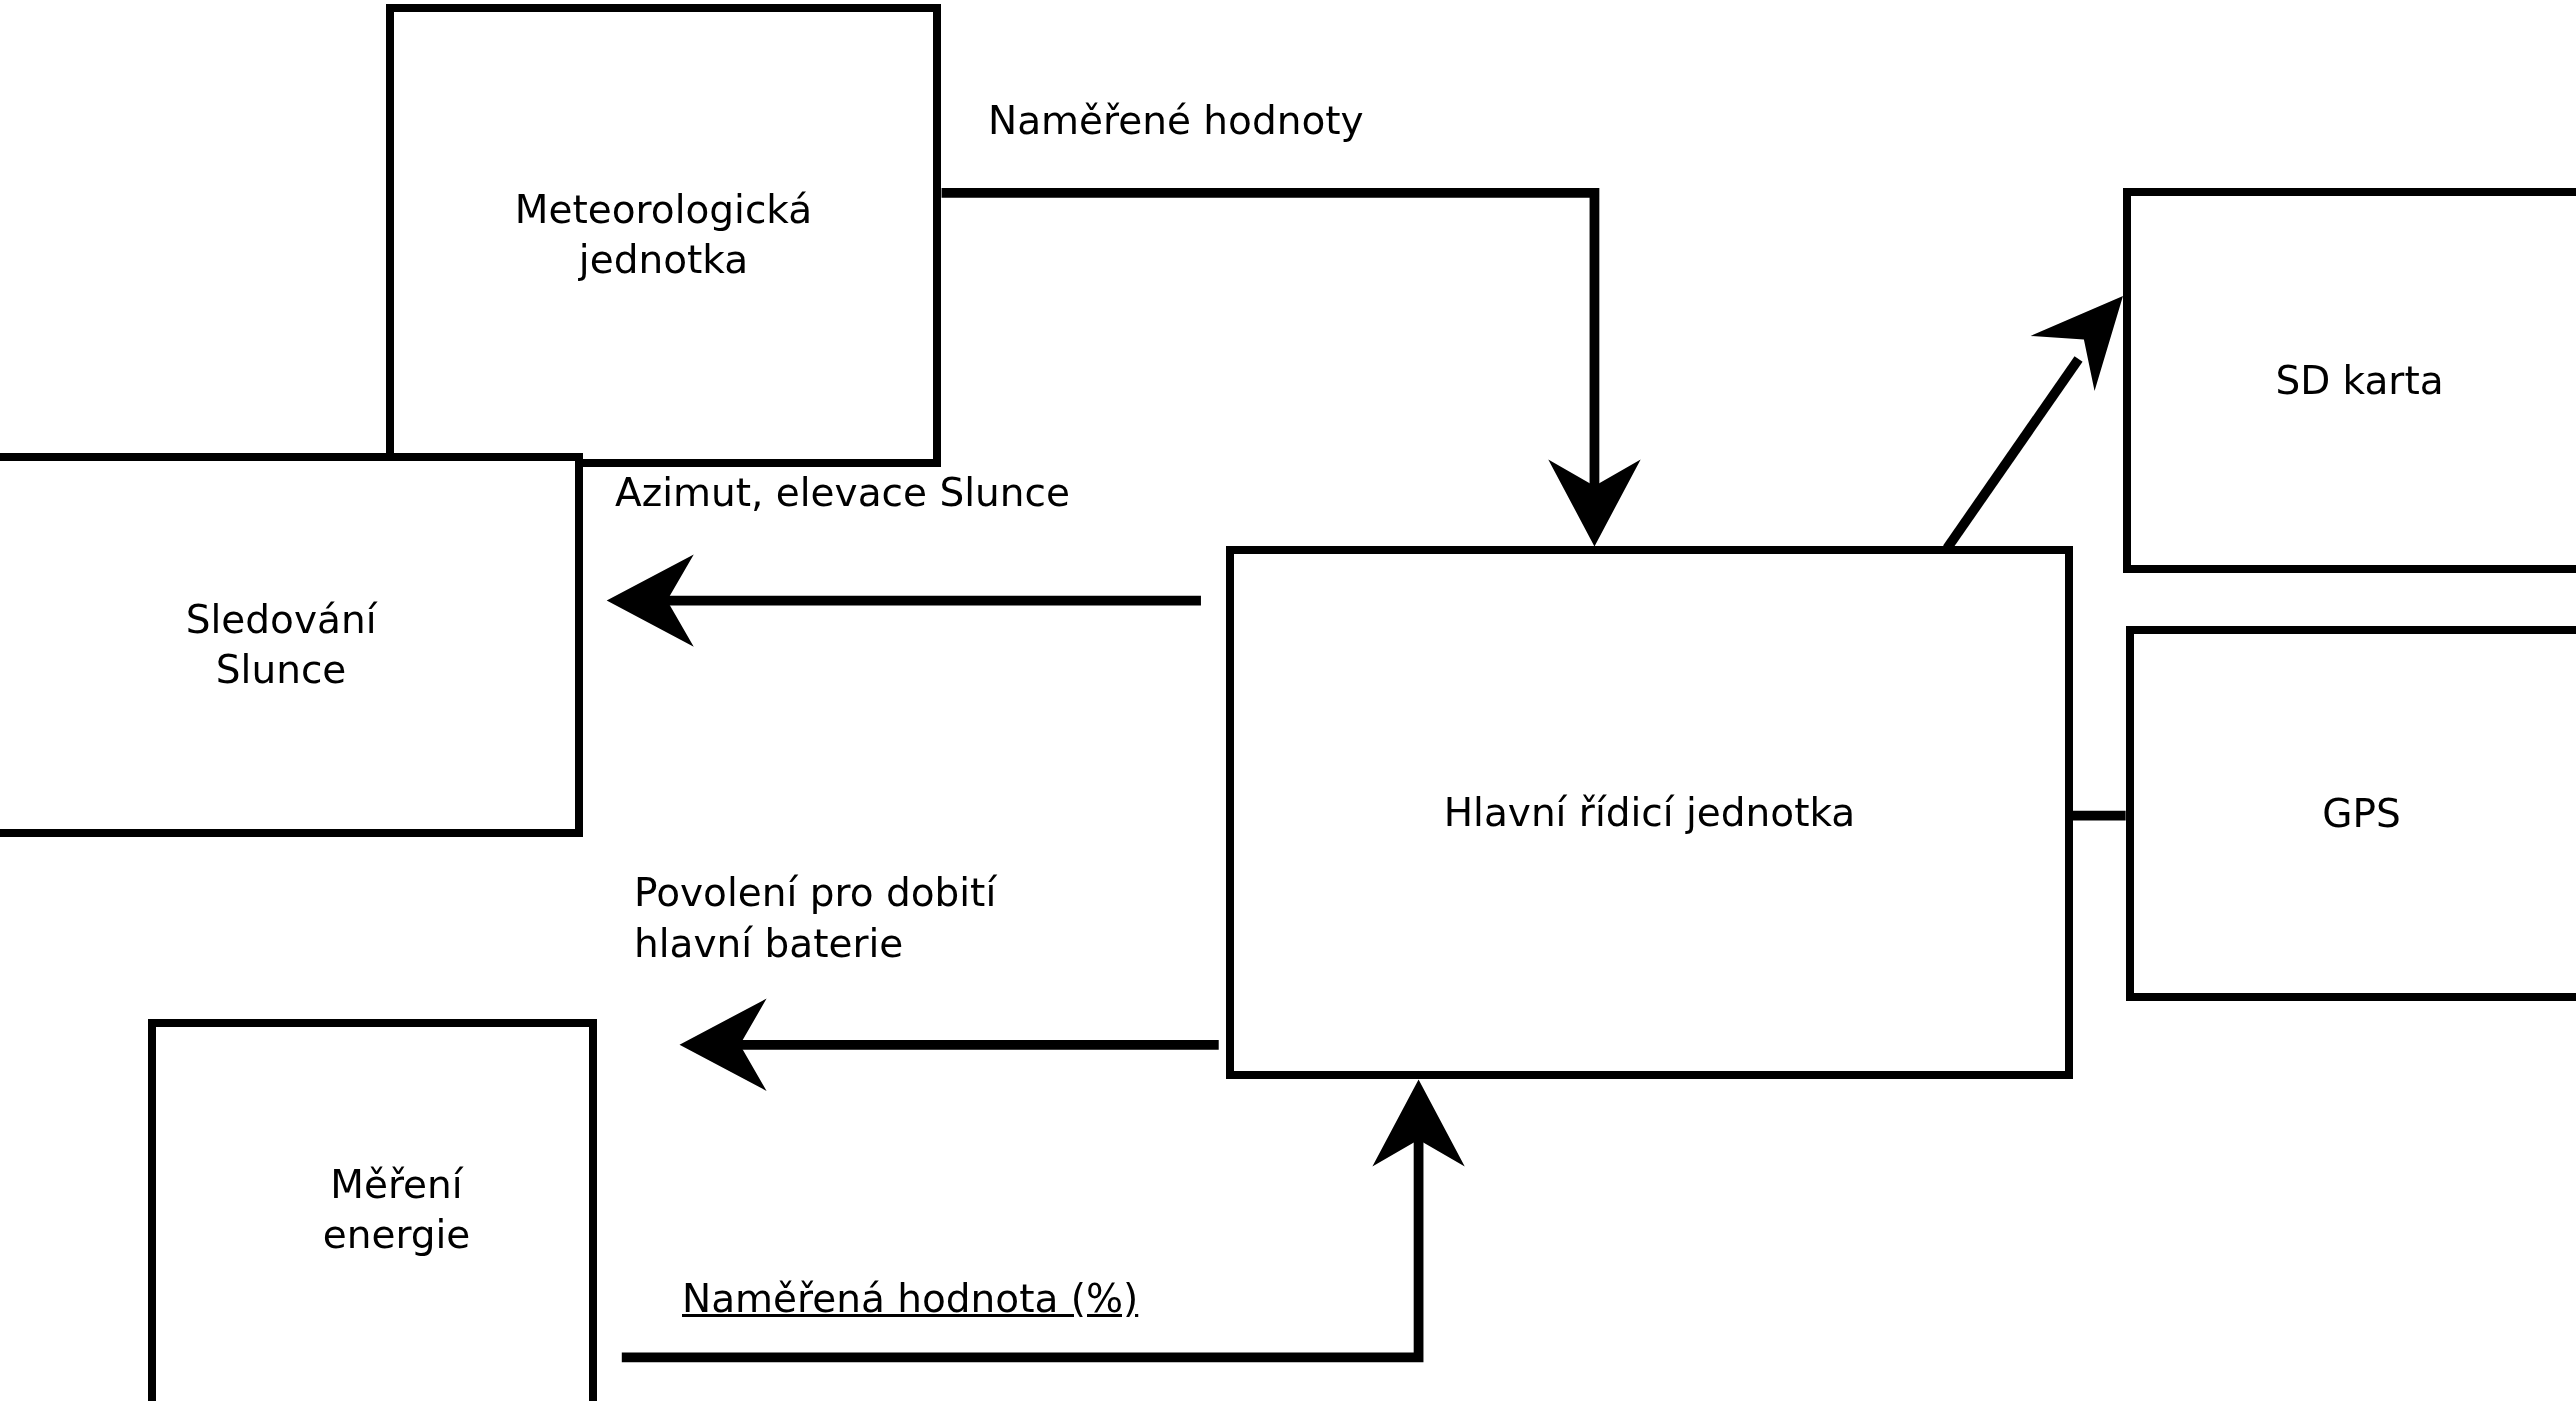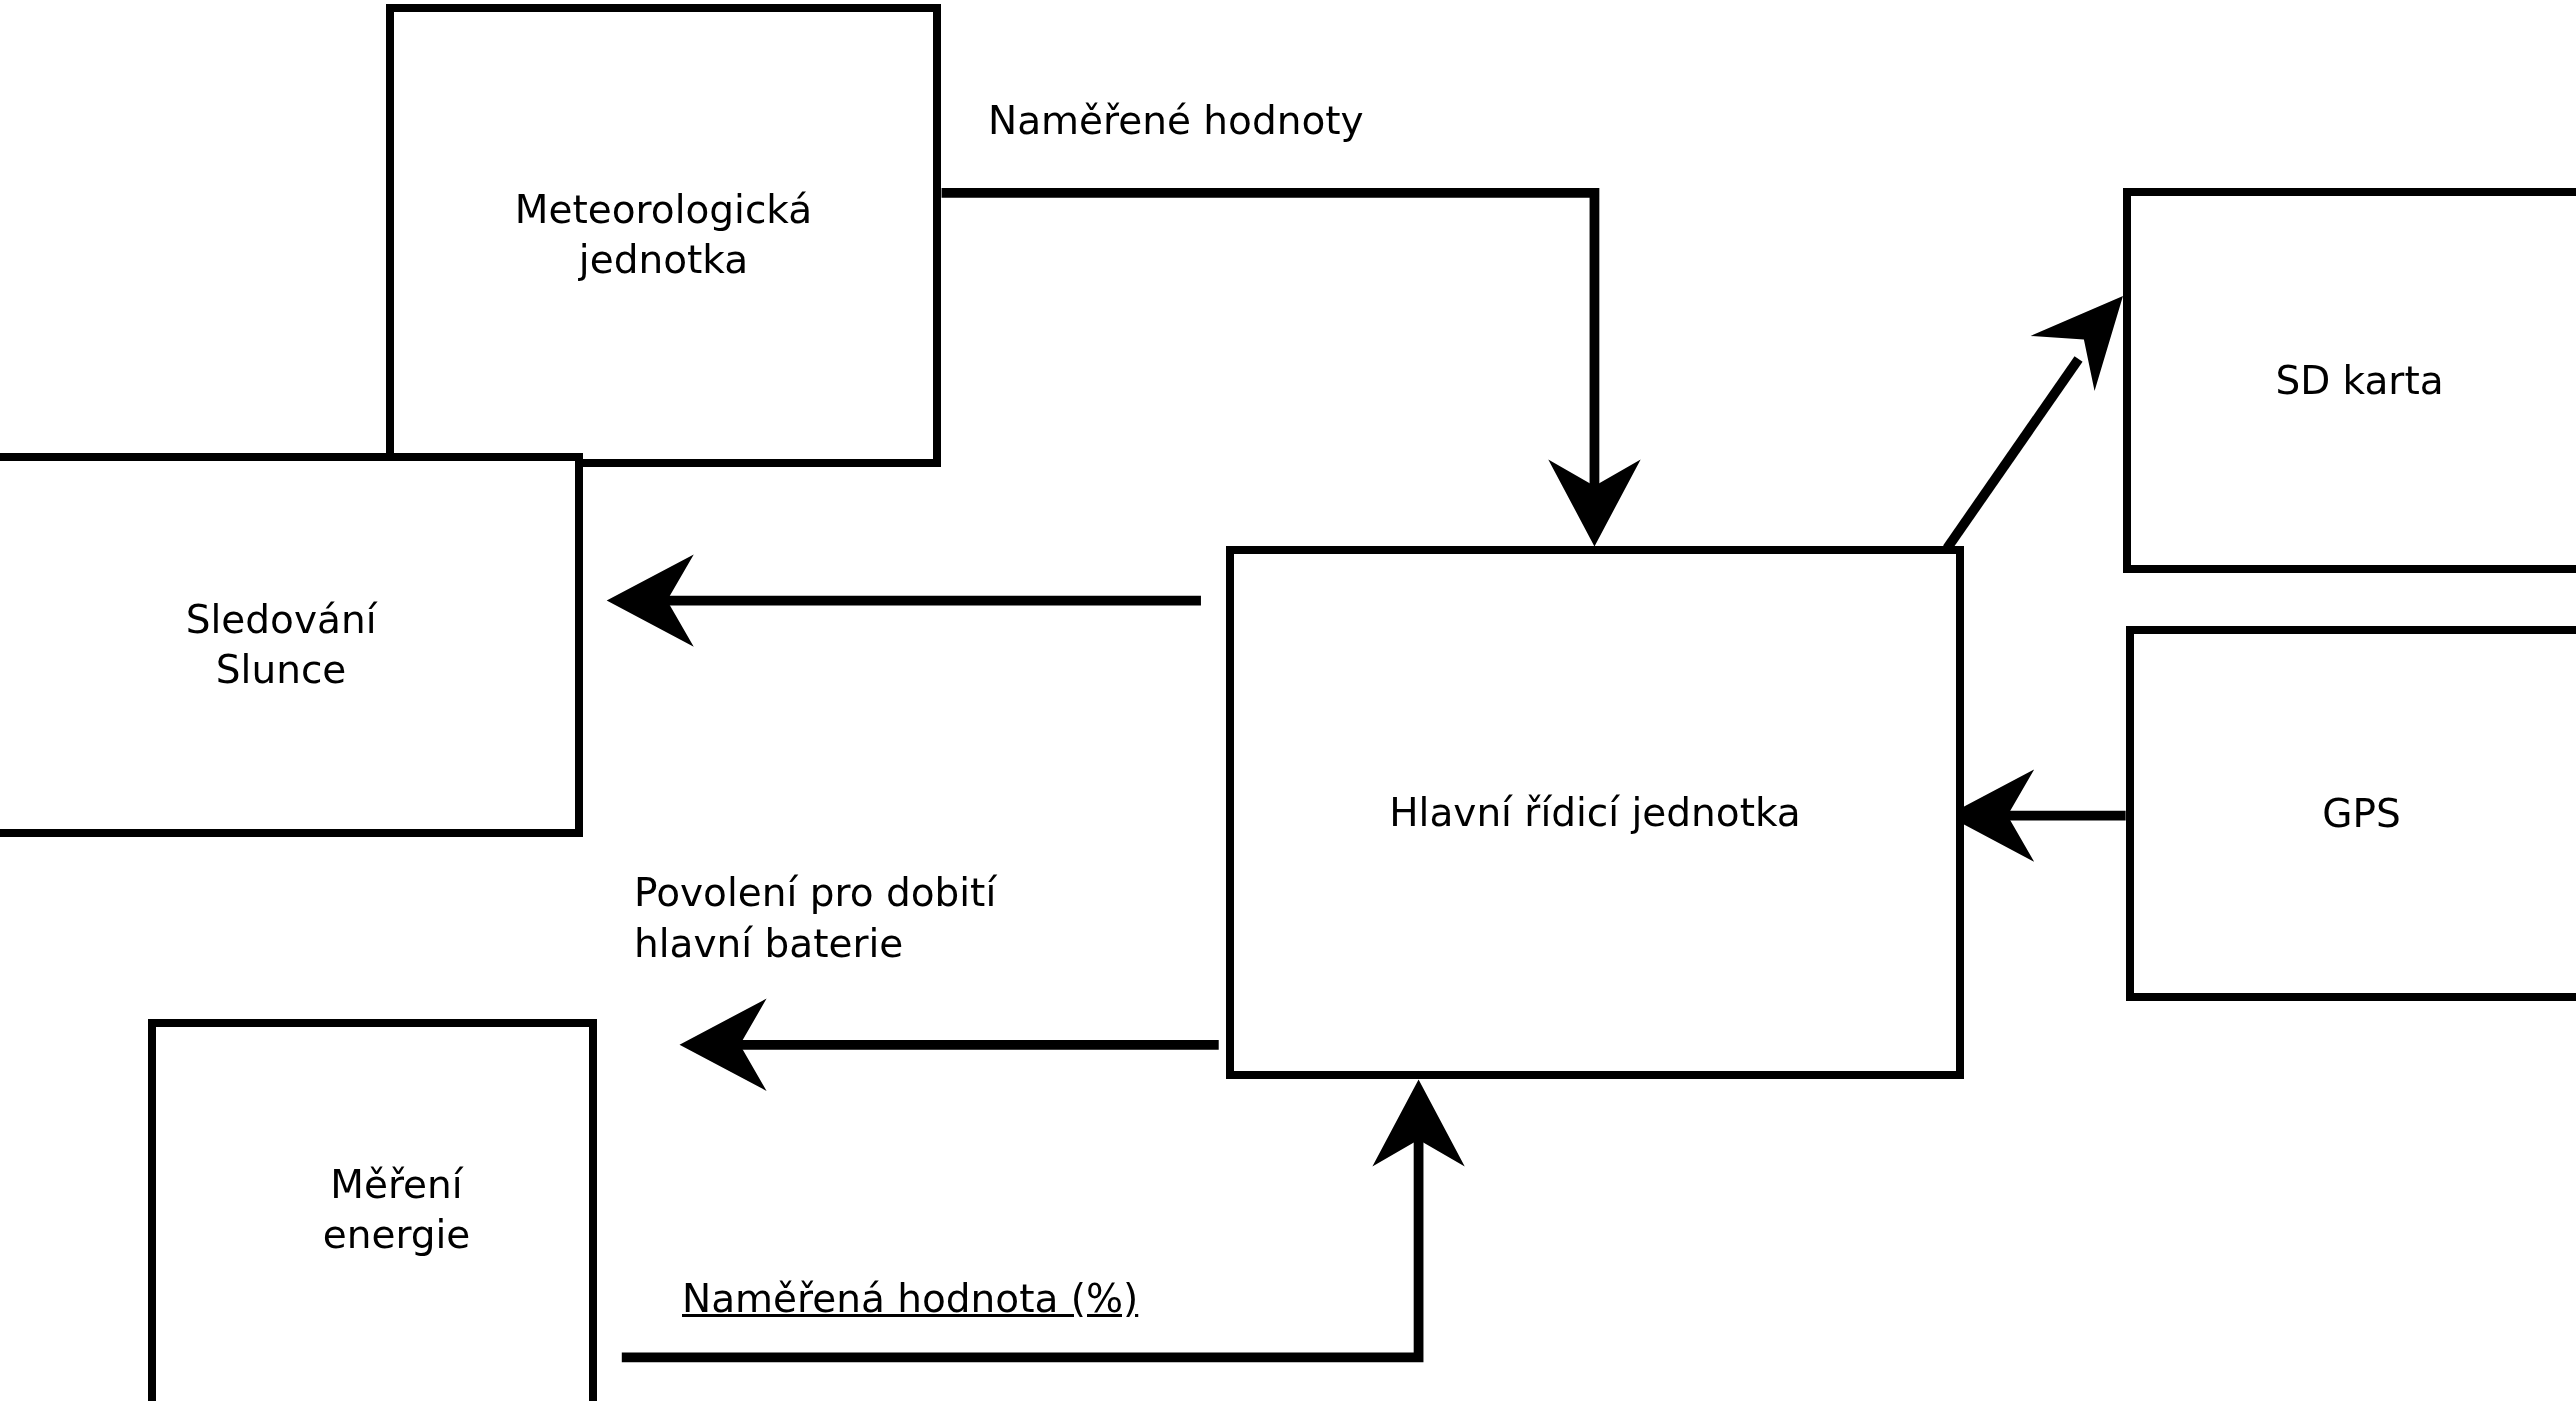--- a/index.html
+++ b/index.html
@@ -98,34 +98,35 @@
   <div class="node-box clip-left" style="left:-12.4px; top:453px; width:595px; height:384px;">
     <span class="node-label">Sledování
 Slunce</span>
   </div>
 
   <div class="node-box clip-bottom" style="left:148px; top:1019px; width:449px; height:395px;">
     <span class="node-label" style="margin-top:-21px;margin-left:48px;">Měření
 energie</span>
   </div>
 
-  <div class="node-box" style="left:1226px; top:546px; width:738px; height:533px;">
+  <div class="node-box" style="left:1226px; top:546px; width:847px; height:533px;">
     <span class="node-label">Hlavní řídicí jednotka</span>
   </div>
 
   <div class="node-box clip-right" style="left:2123px; top:188px; width:465px; height:385px;">
     <span class="node-label">SD karta</span>
   </div>
 
   <div class="node-box clip-right" style="left:2126px; top:626px; width:463px; height:375px;">
     <span class="node-label">GPS</span>
   </div>
 
   <div class="edge-label" style="left:988px; top:96px;">Naměřené hodnoty</div>
 
+  <div class="edge-label" style="left:615px; top:468px;">Azimut, elevace Slunce</div>
 
   <div class="edge-label" style="left:622px; top:868px;margin-left:12px;">Povolení pro dobití
 hlavní baterie</div>
 
   <div class="edge-label" style="left:682px; top:1274px;text-decoration:underline;">Naměřená hodnota (%)</div>
 
 </div>
 
 
 </body></html>

